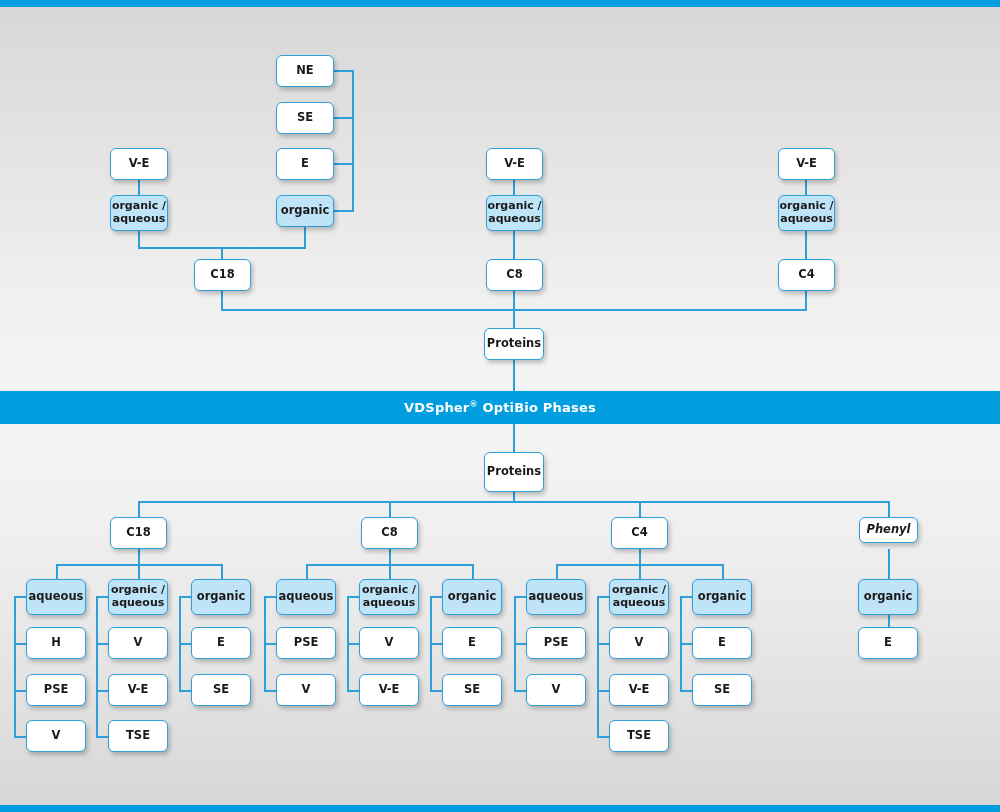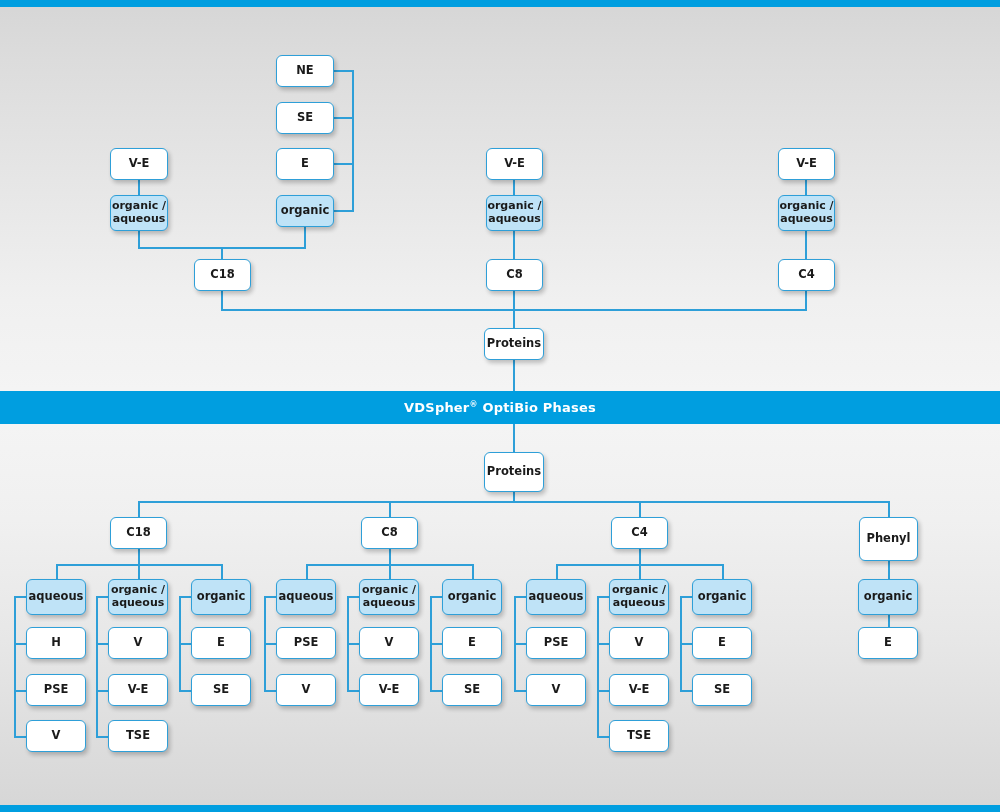--- a/index.html
+++ b/index.html
@@ -153,21 +153,21 @@
 
   <div class="line h" style="left:138px; top:501px; width:750px;"></div>
   <div class="line v" style="left:138px; top:501px; height:17px;"></div>
   <div class="line v" style="left:389px; top:501px; height:17px;"></div>
   <div class="line v" style="left:639px; top:501px; height:17px;"></div>
   <div class="line v" style="left:888px; top:501px; height:17px;"></div>
 
   <div class="node" style="left:110px; top:517px; width:57px; height:32px;">C18</div>
   <div class="node" style="left:361px; top:517px; width:57px; height:32px;">C8</div>
   <div class="node" style="left:611px; top:517px; width:57px; height:32px;">C4</div>
-  <div class="node" style="left:859px; top:517px; width:59px; height:44px;">Phenyl</div>
+  <div class="node" style="left:859px; top:517px; width:59px; height:26px;font-style:italic;">Phenyl</div>
 
   <div class="line v" style="left:138px; top:549px; height:16px;"></div>
   <div class="line h" style="left:56px; top:564px; width:166px;"></div>
   <div class="line v" style="left:56px; top:564px; height:16px;"></div>
   <div class="line v" style="left:138px; top:564px; height:16px;"></div>
   <div class="line v" style="left:221px; top:564px; height:16px;"></div>
 
   <div class="node tinted" style="left:26px; top:579px; width:60px; height:36px;">aqueous</div>
   <div class="node tinted small" style="left:108px; top:579px; width:60px; height:36px;">organic /
 aqueous</div>

